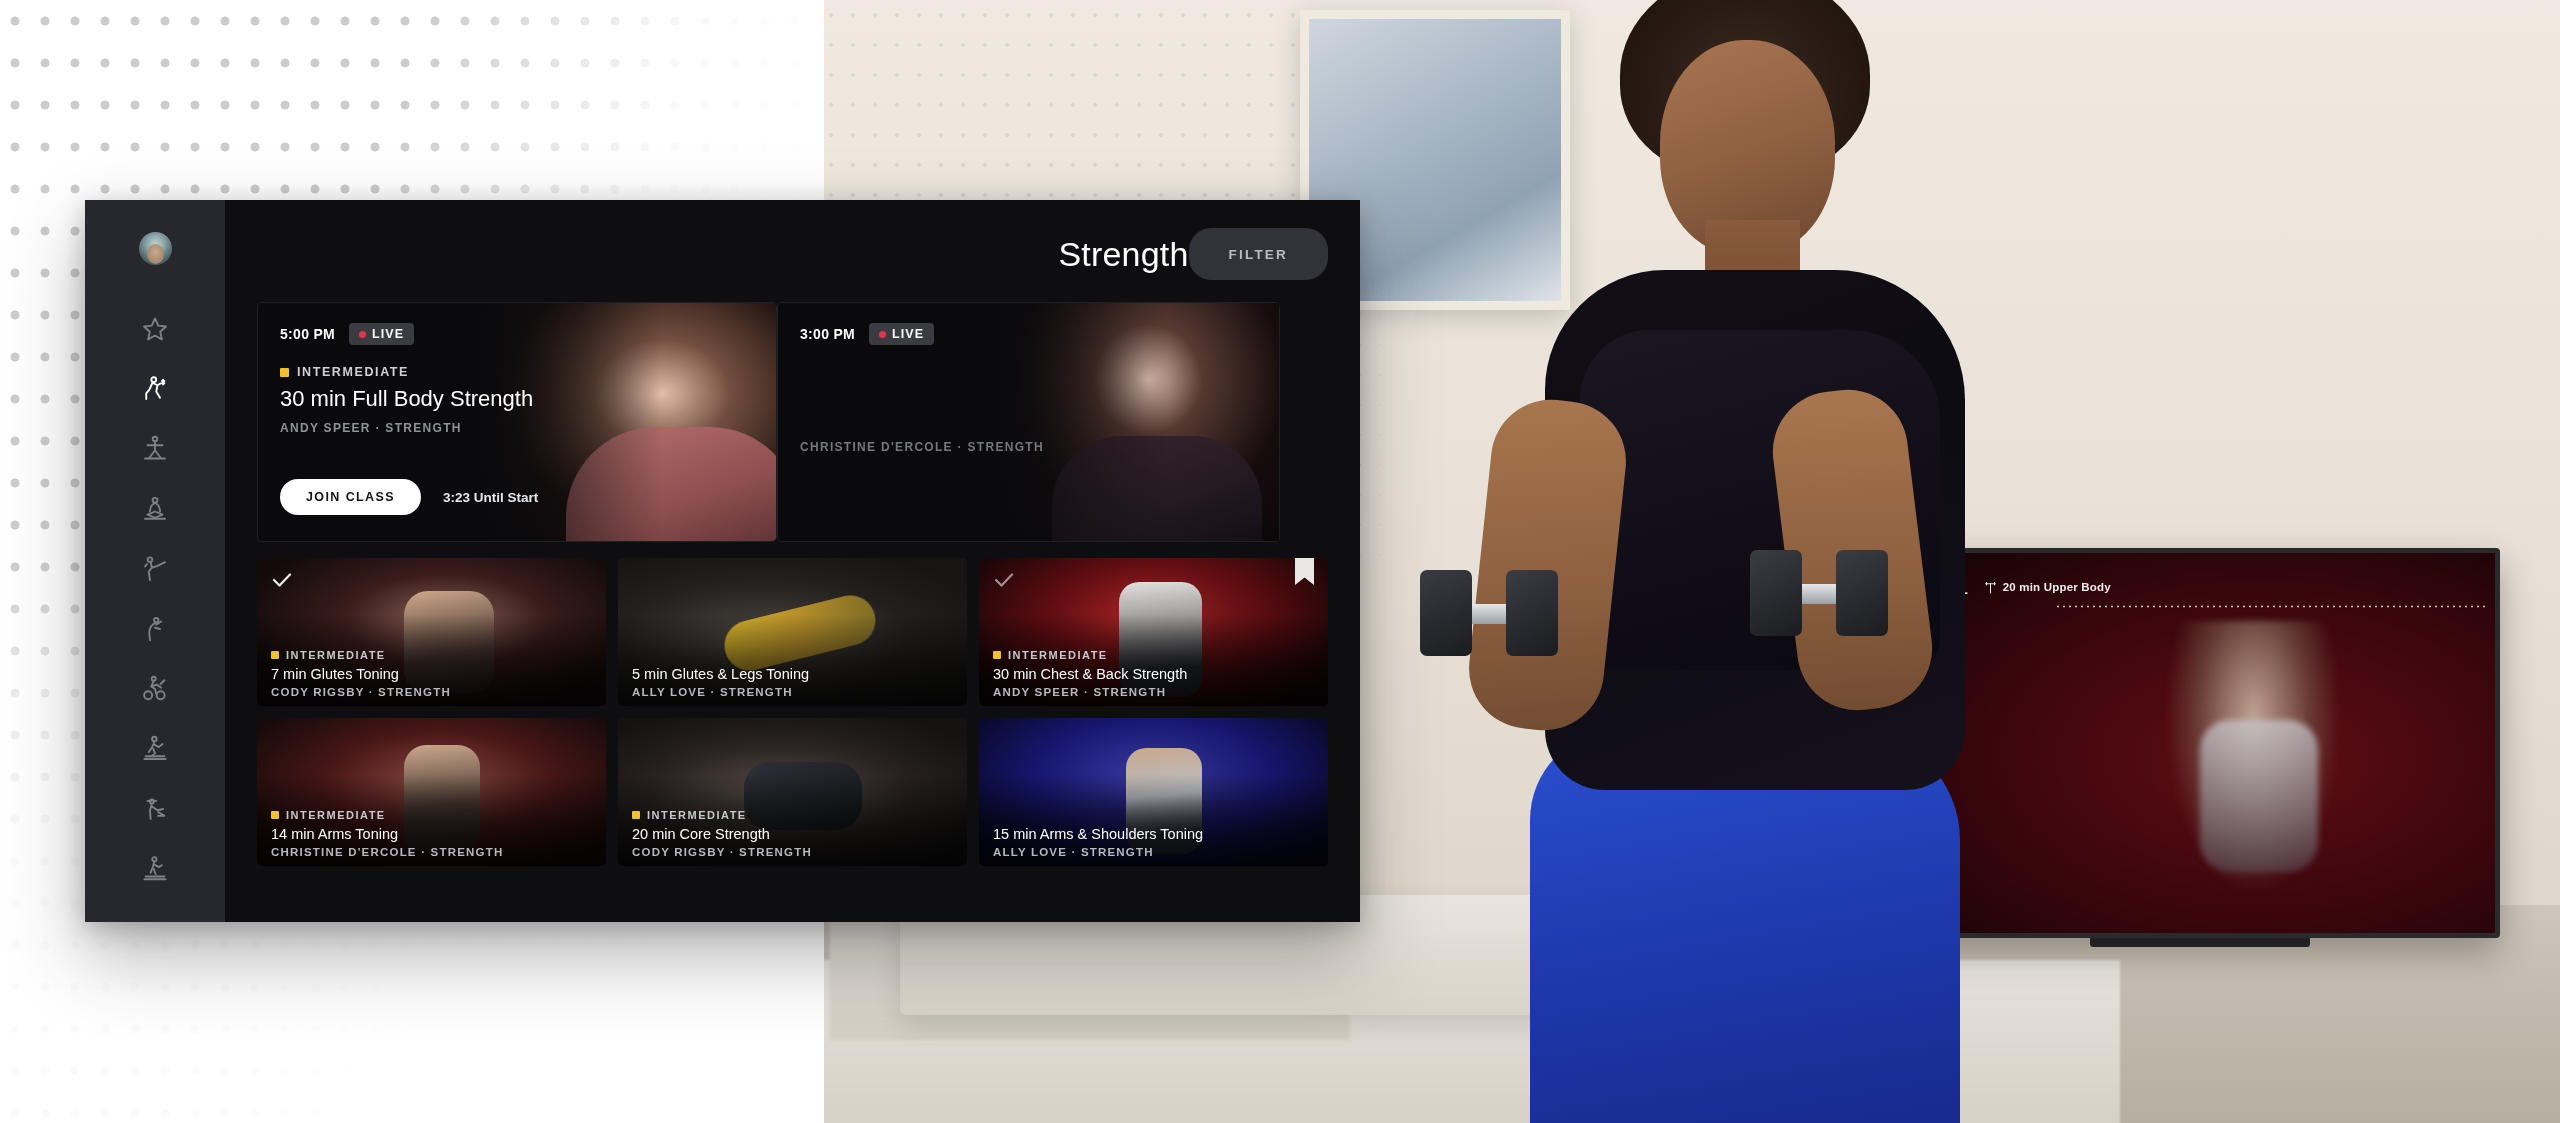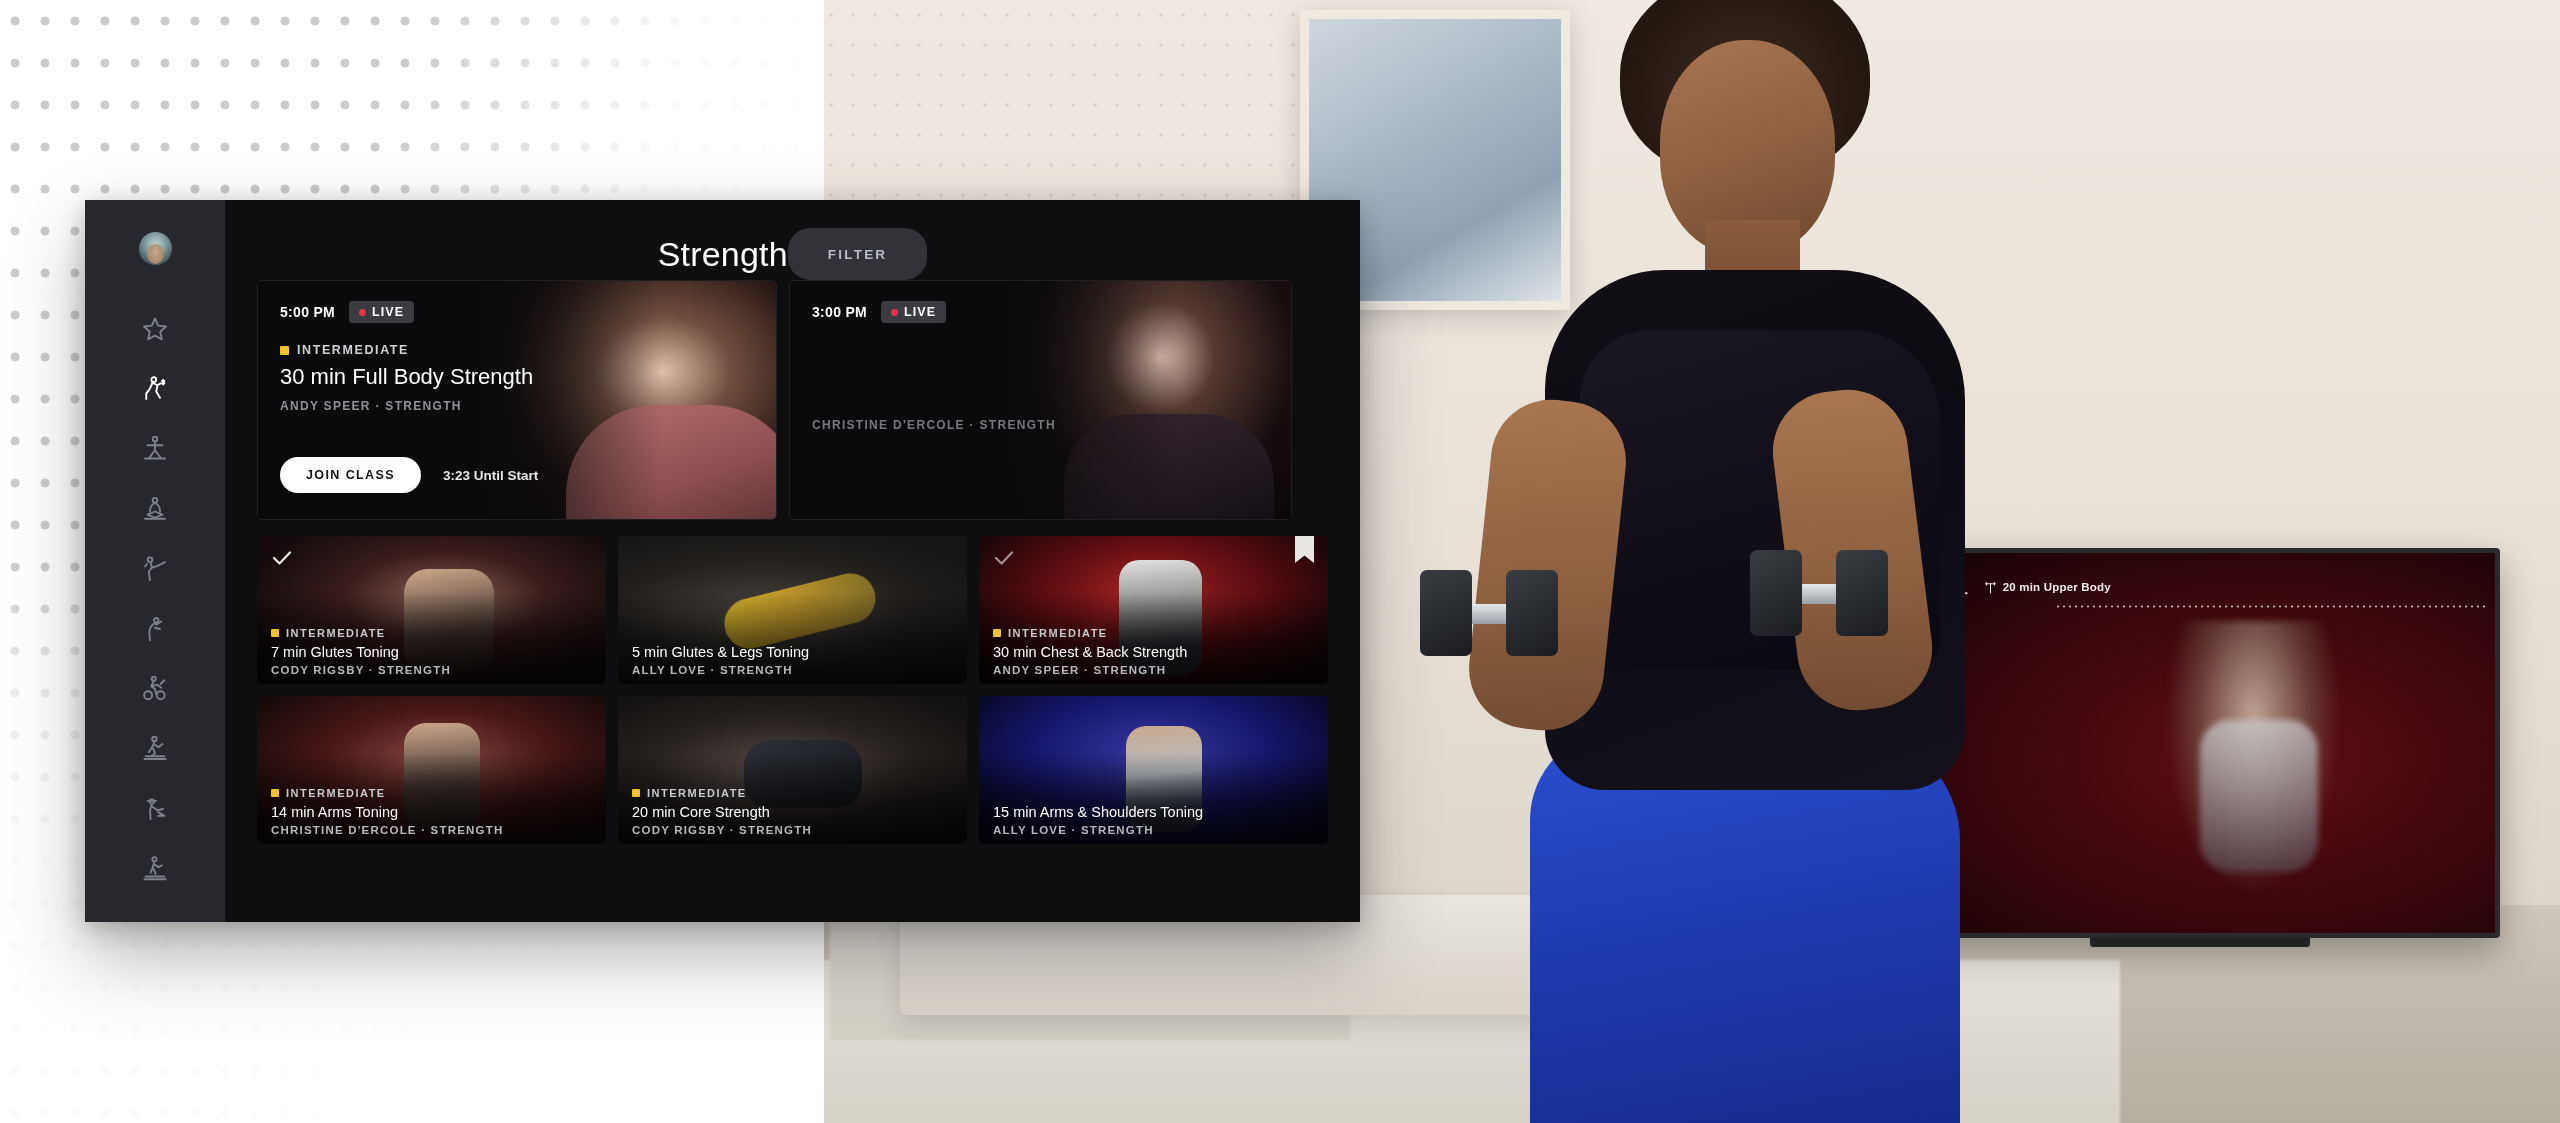--- a/index.html
+++ b/index.html
@@ -190,30 +190,30 @@
     width:140px; height:60px; display:flex; align-items:center; justify-content:center;
     cursor:pointer;
   }
   .nav-item svg{ width:30px; height:30px; }
   .nav-item .stroke{ stroke:#7e8288; stroke-width:1.5; fill:none;
     stroke-linecap:round; stroke-linejoin:round; }
   .nav-item.active .stroke{ stroke:#ffffff; }
 
   
   .main{ flex:1; padding:28px 32px 0 32px; position:relative; min-width:0; }
-  .topbar{ display:flex; align-items:center; justify-content:center; }
+  .topbar{ display:flex; align-items:center; justify-content:flex-end; margin-bottom:22px; }
   .page-title{ font-size:34px; font-weight:400; color:#ffffff; letter-spacing:.2px; }
   .filter-btn{
     background:#313338; color:#b9bcc2; border:none; border-radius:22px;
     padding:12px 40px; height:52px; font-size:13.5px; letter-spacing:2.2px;
     font-weight:600; cursor:pointer; font-family:"Liberation Sans", sans-serif;
   }
 
   
-  .live-row{ display:flex; gap:12px; margin-bottom:16px; }
+  .live-row{ display:flex; margin-bottom:16px; }
   .live-card{
     position:relative; height:240px; border-radius:5px; overflow:hidden;
     background:#0a0a0c; border:1px solid #1f2024; cursor:pointer;
   }
   .live-card.a{ flex:0 0 520px; }
   .live-card.b{ flex:0 0 503px; }
   .live-img{ position:absolute; right:0; top:0; bottom:0; width:58%; }
   .live-img.a{
     background:
       radial-gradient(ellipse at 62% 38%, rgba(236,200,178,.95) 0%, rgba(150,105,82,.7) 26%, rgba(30,16,14,.92) 62%, #0b0709 100%),

